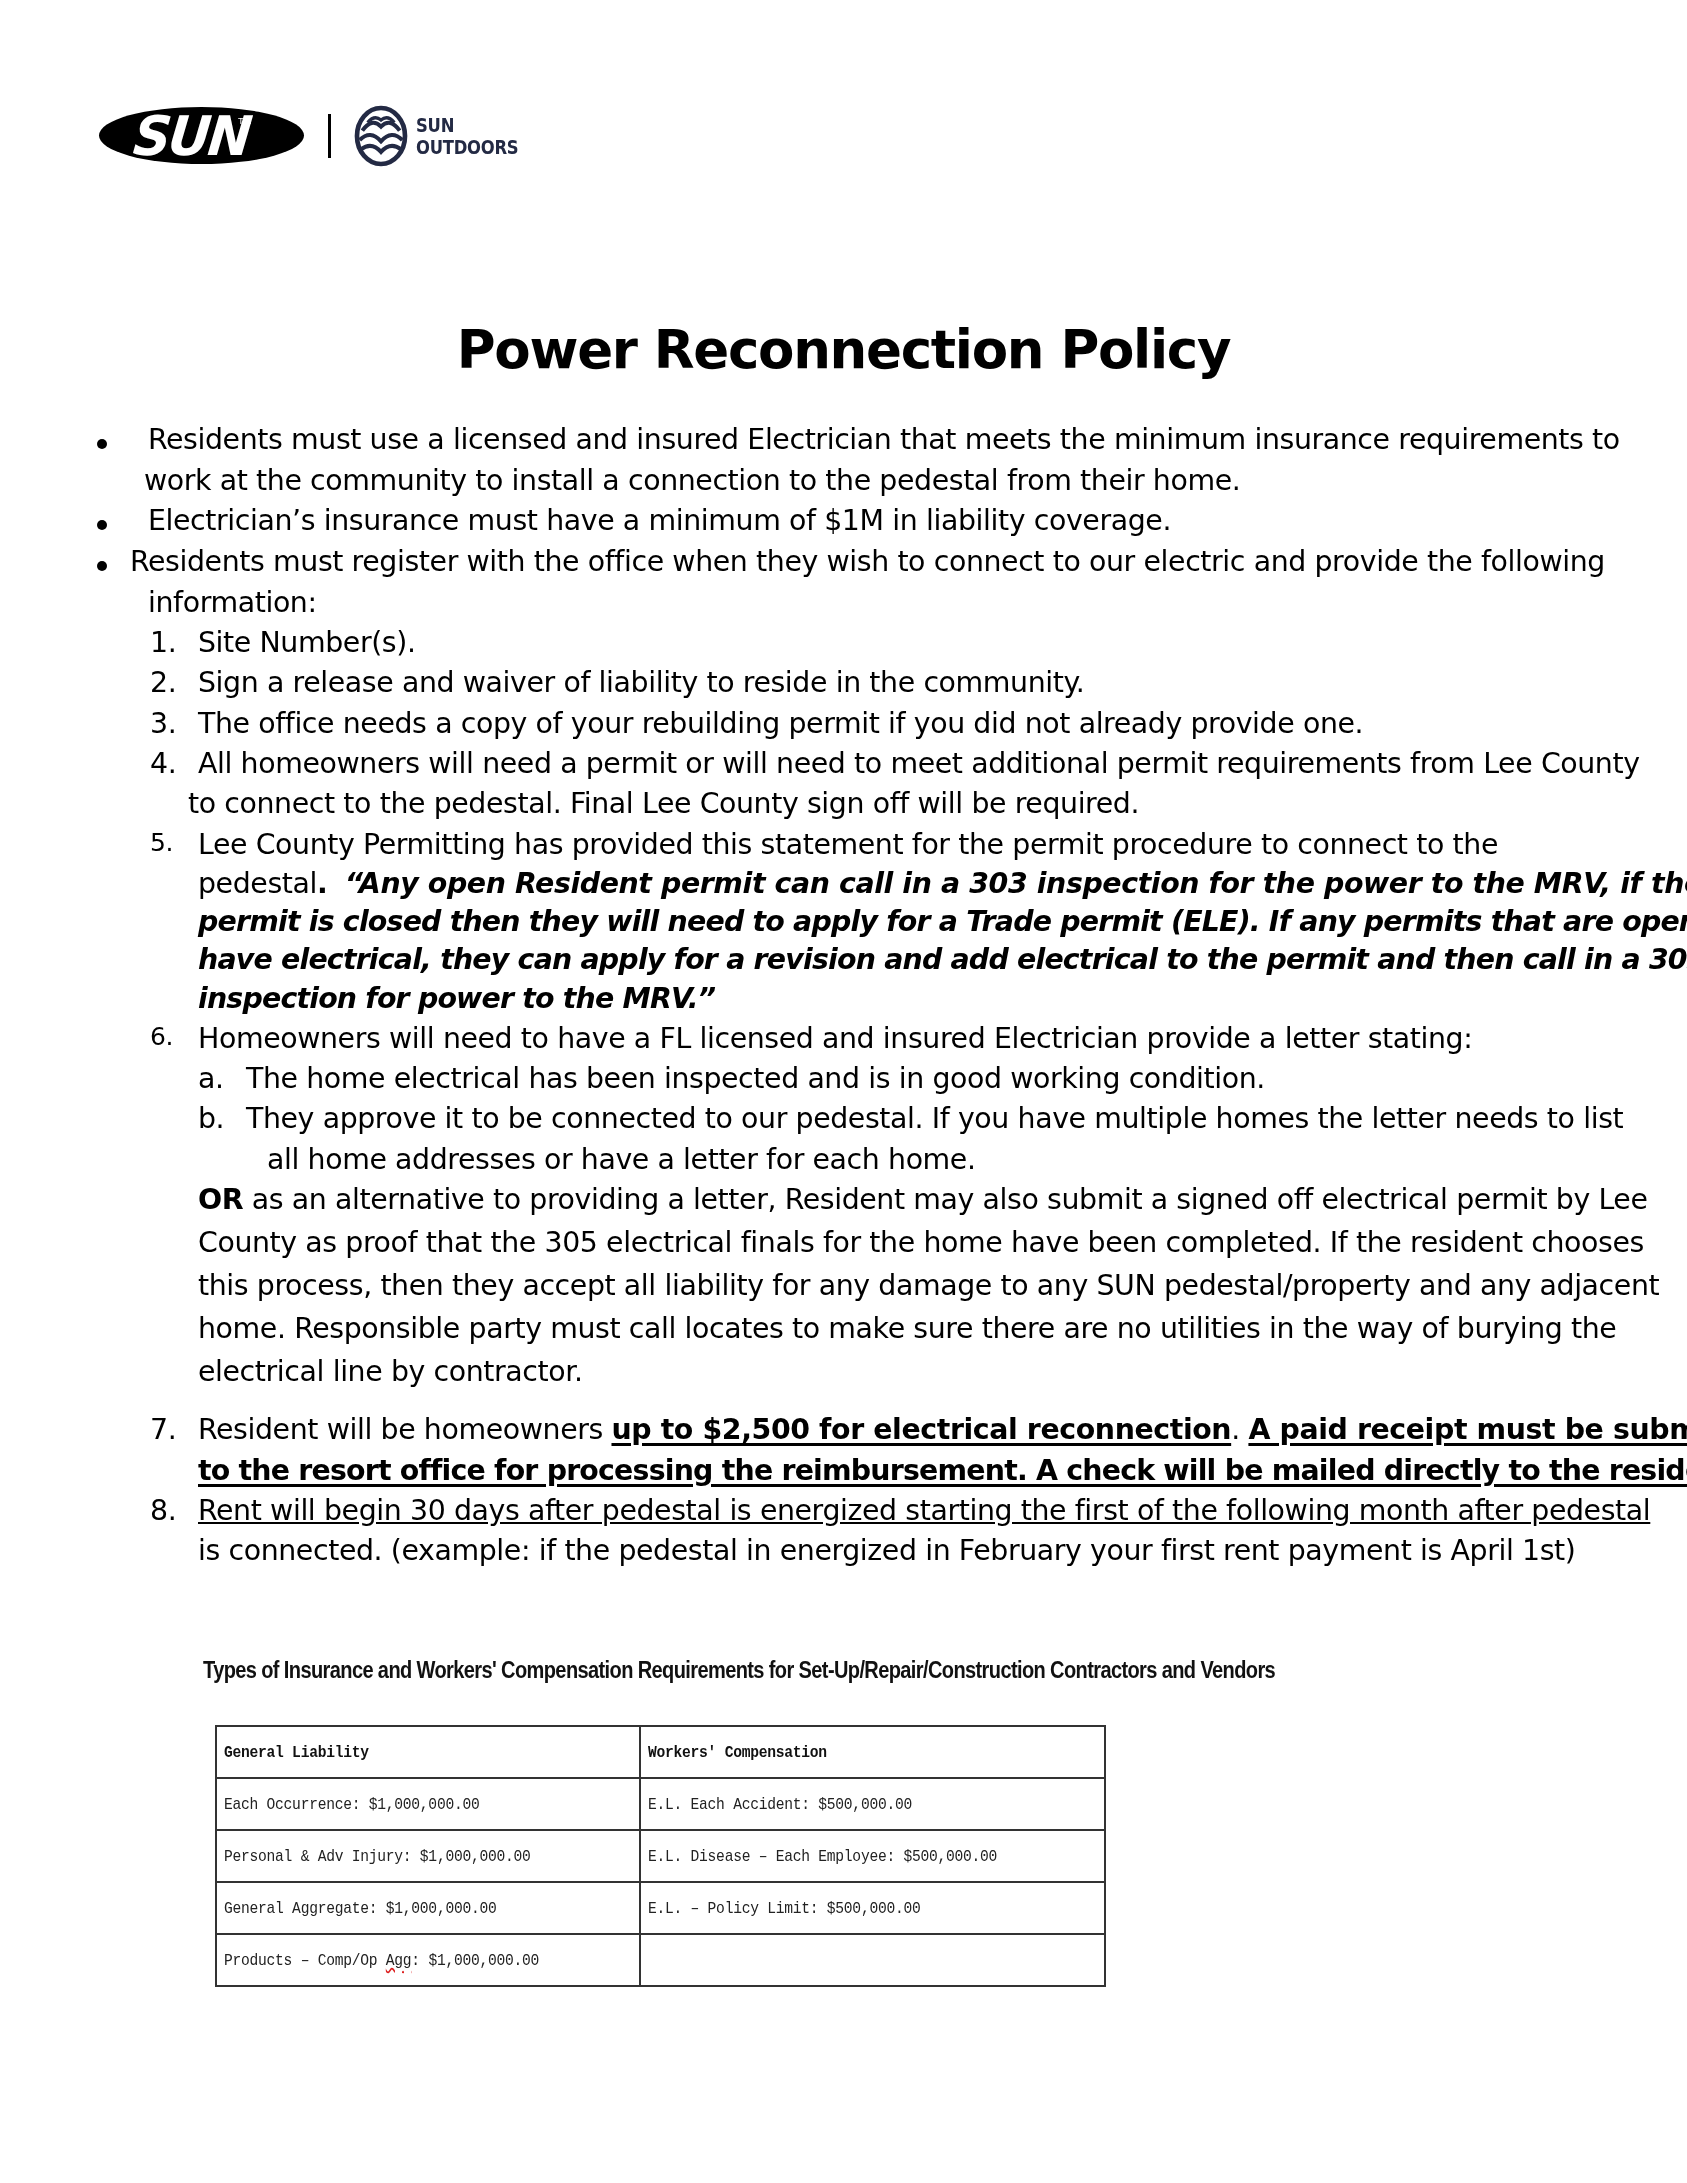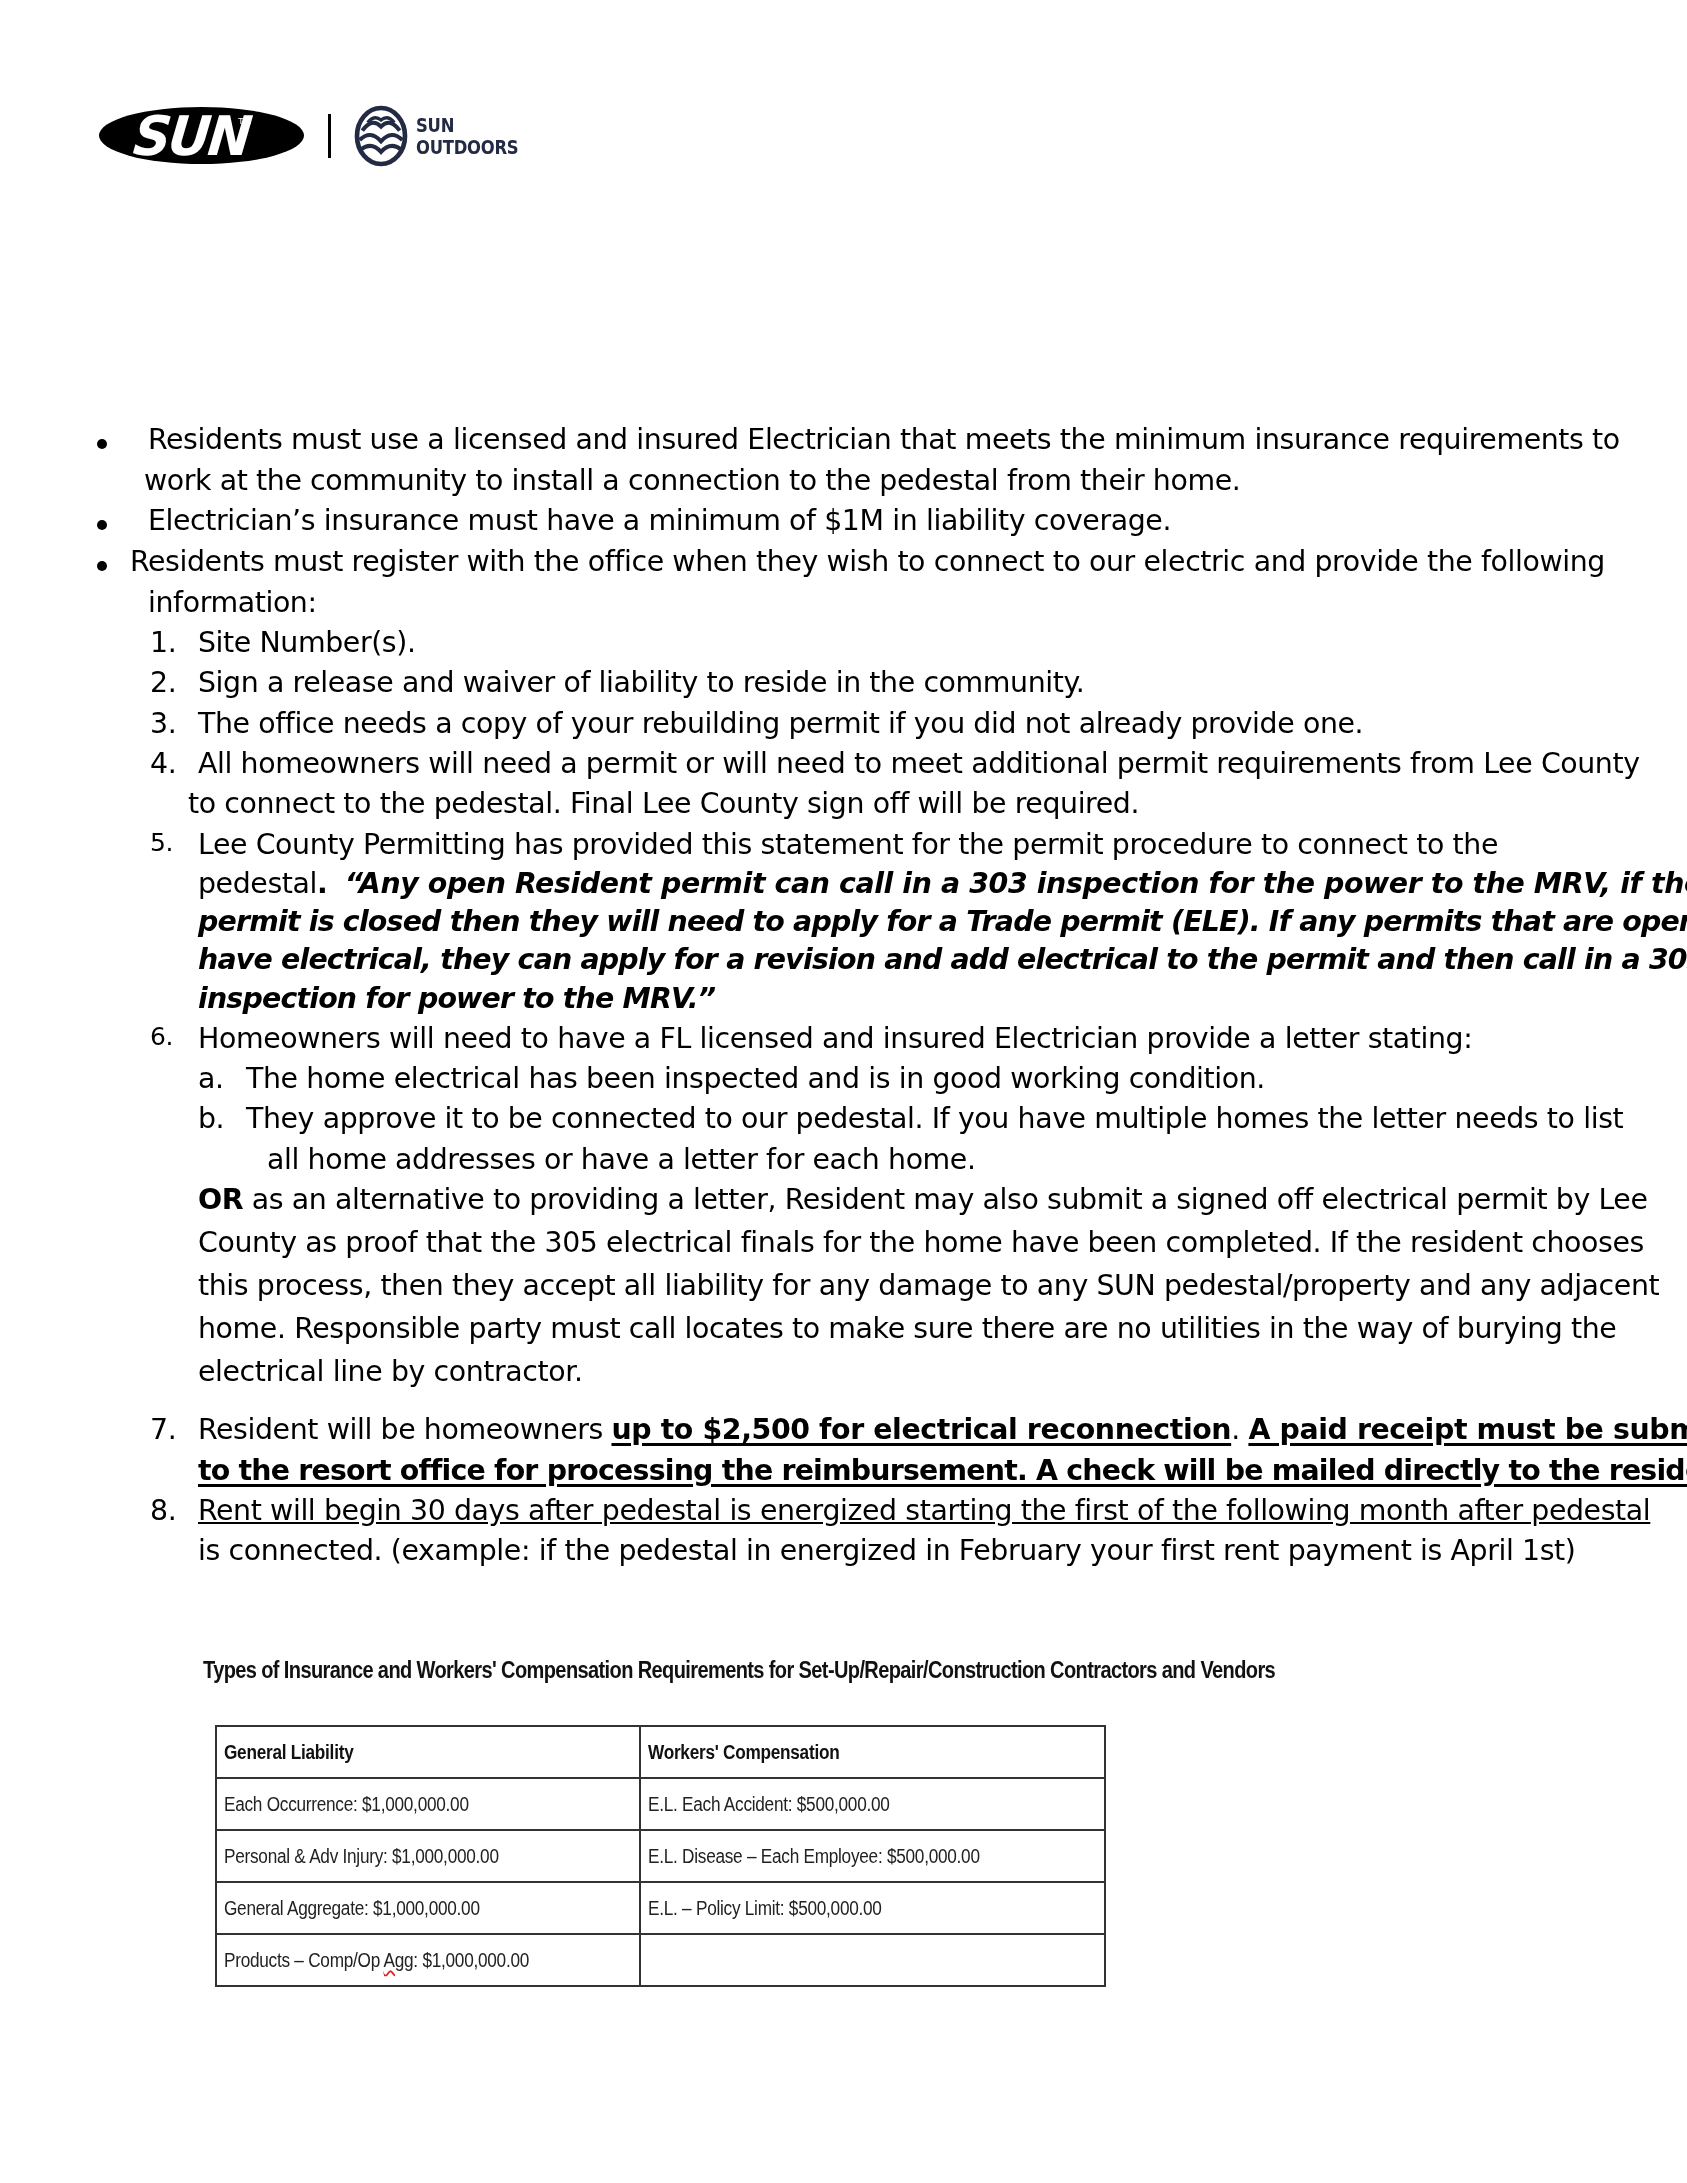--- a/index.html
+++ b/index.html
@@ -33,21 +33,21 @@
   .num { position: absolute; white-space: nowrap; }
   .it { font-style: italic; font-weight: bold; }
   .b { font-weight: bold; }
   .u { text-decoration: underline; text-decoration-thickness: 2.6px; text-underline-offset: 4px; }
 
   
   .tbl-title { position: absolute; top: 1657px; left: 203px; font-family: "Liberation Sans", sans-serif;
                font-weight: bold; font-size: 23px; letter-spacing: -0.7px; transform: scaleX(0.87);
                transform-origin: left top; color: #111; white-space: nowrap; }
   table.ins { position: absolute; top: 1725px; left: 215px; border-collapse: collapse;
-              font-family: Liberation Sans, sans-serif; font-size: 20px; color: #222; }
+              font-family: Liberation Mono, monospace; font-size: 17px; color: #222; }
   table.ins td, table.ins th { border: 2px solid #333; height: 50px; padding: 0 6.6px; text-align: left;
               white-space: nowrap; }
   table.ins th { font-weight: bold; color: #111; }
   table.ins .c1 { width: 409px; }
   table.ins .c2 { width: 450px; }
   .cell-txt { display: inline-block; transform: scaleX(0.86); transform-origin: left center; letter-spacing: -0.3px; }
   .spell { text-decoration: underline wavy #d22; text-underline-offset: 2.6px; }
 </style>
 </head>
 <body>
@@ -66,20 +66,21 @@
       <path d="M22 28 Q32 16 42 24 Q52 16 62 28" fill="none" stroke="#232a44" stroke-width="5"></path>
       <path d="M10 54 Q26 38 42 56 Q58 38 74 54" fill="none" stroke="#232a44" stroke-width="6"></path>
       <path d="M12 68 Q28 56 42 72 Q56 56 72 68" fill="none" stroke="#232a44" stroke-width="6"></path>
     </svg>
     <div class="so-text">
       <div>SUN</div>
       <div>OUTDOORS</div>
     </div>
   </div>
 
+  <div class="title">Power Reconnection Policy</div>
 
   <div class="body-text">
 
     <span class="bullet-dot" style="left:97px; top:439px;"></span>
     <span class="line" style="left:148px; top:423px;">Residents must use a licensed and insured Electrician that meets the minimum insurance requirements to</span>
     <span class="line" style="left:144px; top:464px;text-align:center;">work at the community to install a connection to the pedestal from their home.</span>
 
     <span class="bullet-dot" style="left:97px; top:520px;"></span>
     <span class="line" style="left:148px; top:504px;">Electrician’s insurance must have a minimum of $1M in liability coverage.</span>
 

